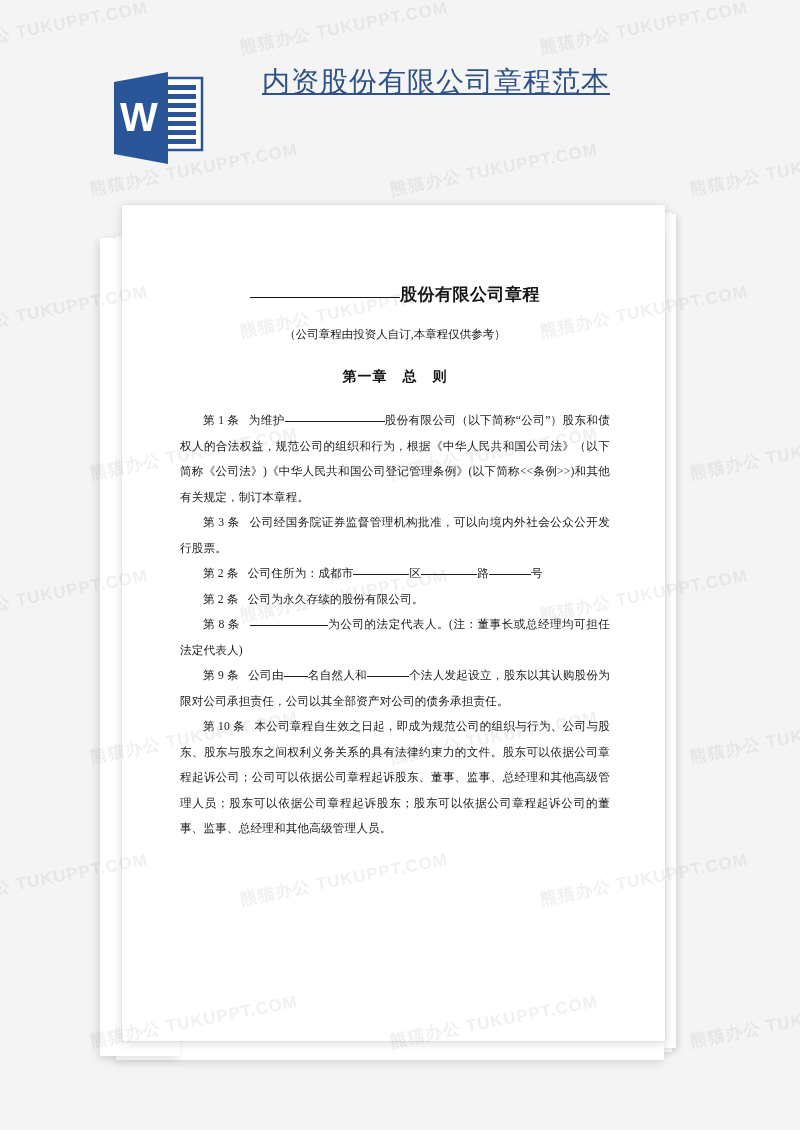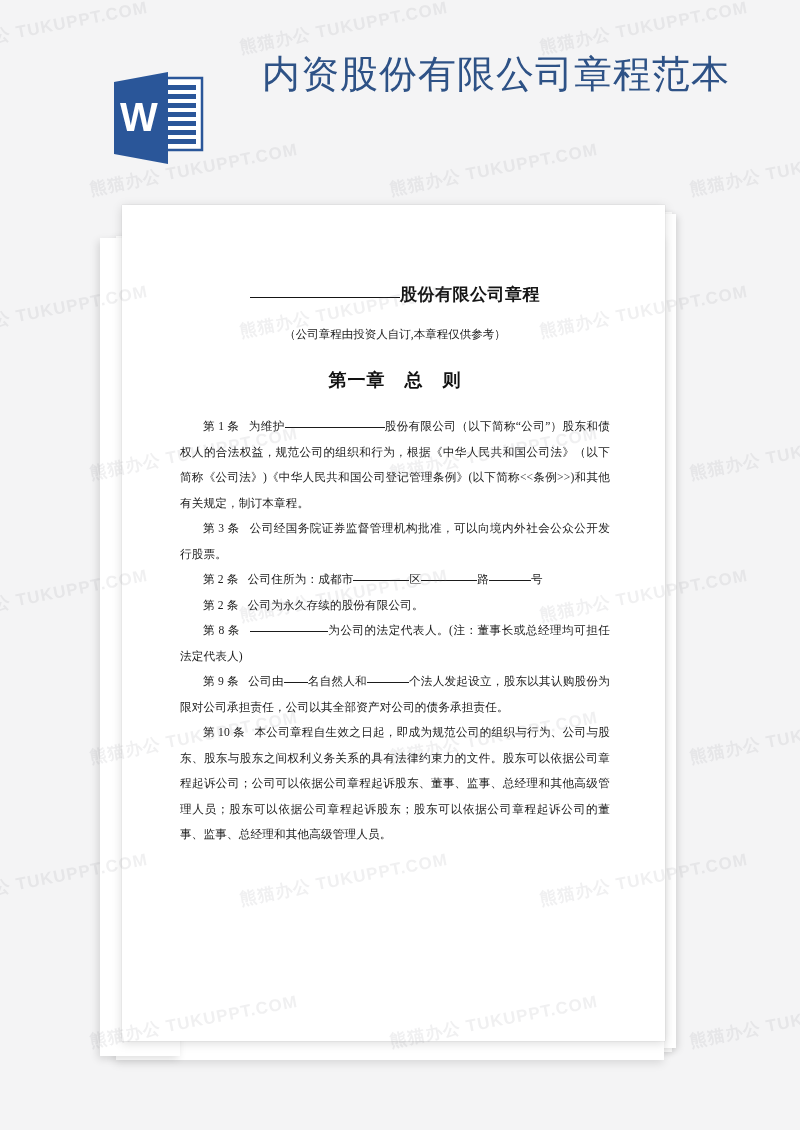--- a/index.html
+++ b/index.html
@@ -47,28 +47,29 @@
   #word-icon {
     position: absolute;
     left: 110px;
     top: 68px;
     width: 96px;
     height: 100px;
   }
   #header-title {
     position: absolute;
     left: 262px;
-    top: 50px;
+    top: 58px;
     width: 470px;
     color: #2e5286;
     font-family: "Liberation Sans", "DejaVu Sans", sans-serif;
-    font-size: 38px;
+    font-size: 28px;
     line-height: 48px;
     font-weight: normal;
     letter-spacing: 1px;
+    text-decoration: underline;
   }
 
   
   .page-stack {
     position: absolute;
     background: #ffffff;
     z-index: 5;
   }
   #page-back-right {
     left: 140px;
@@ -136,21 +137,21 @@
   }
   #doc-subtitle {
     margin-top: 21px;
     text-align: center;
     font-size: 11.5px;
     color: #1a1a1a;
   }
   #chapter-heading {
     margin-top: 26px;
     text-align: center;
-    font-size: 18px;
+    font-size: 14px;
     font-weight: bold;
     color: #121212;
     letter-spacing: 1px;
   }
   #articles {
     margin-top: 22px;
   }
   .article {
     font-size: 11.6px;
     line-height: 25.5px;

